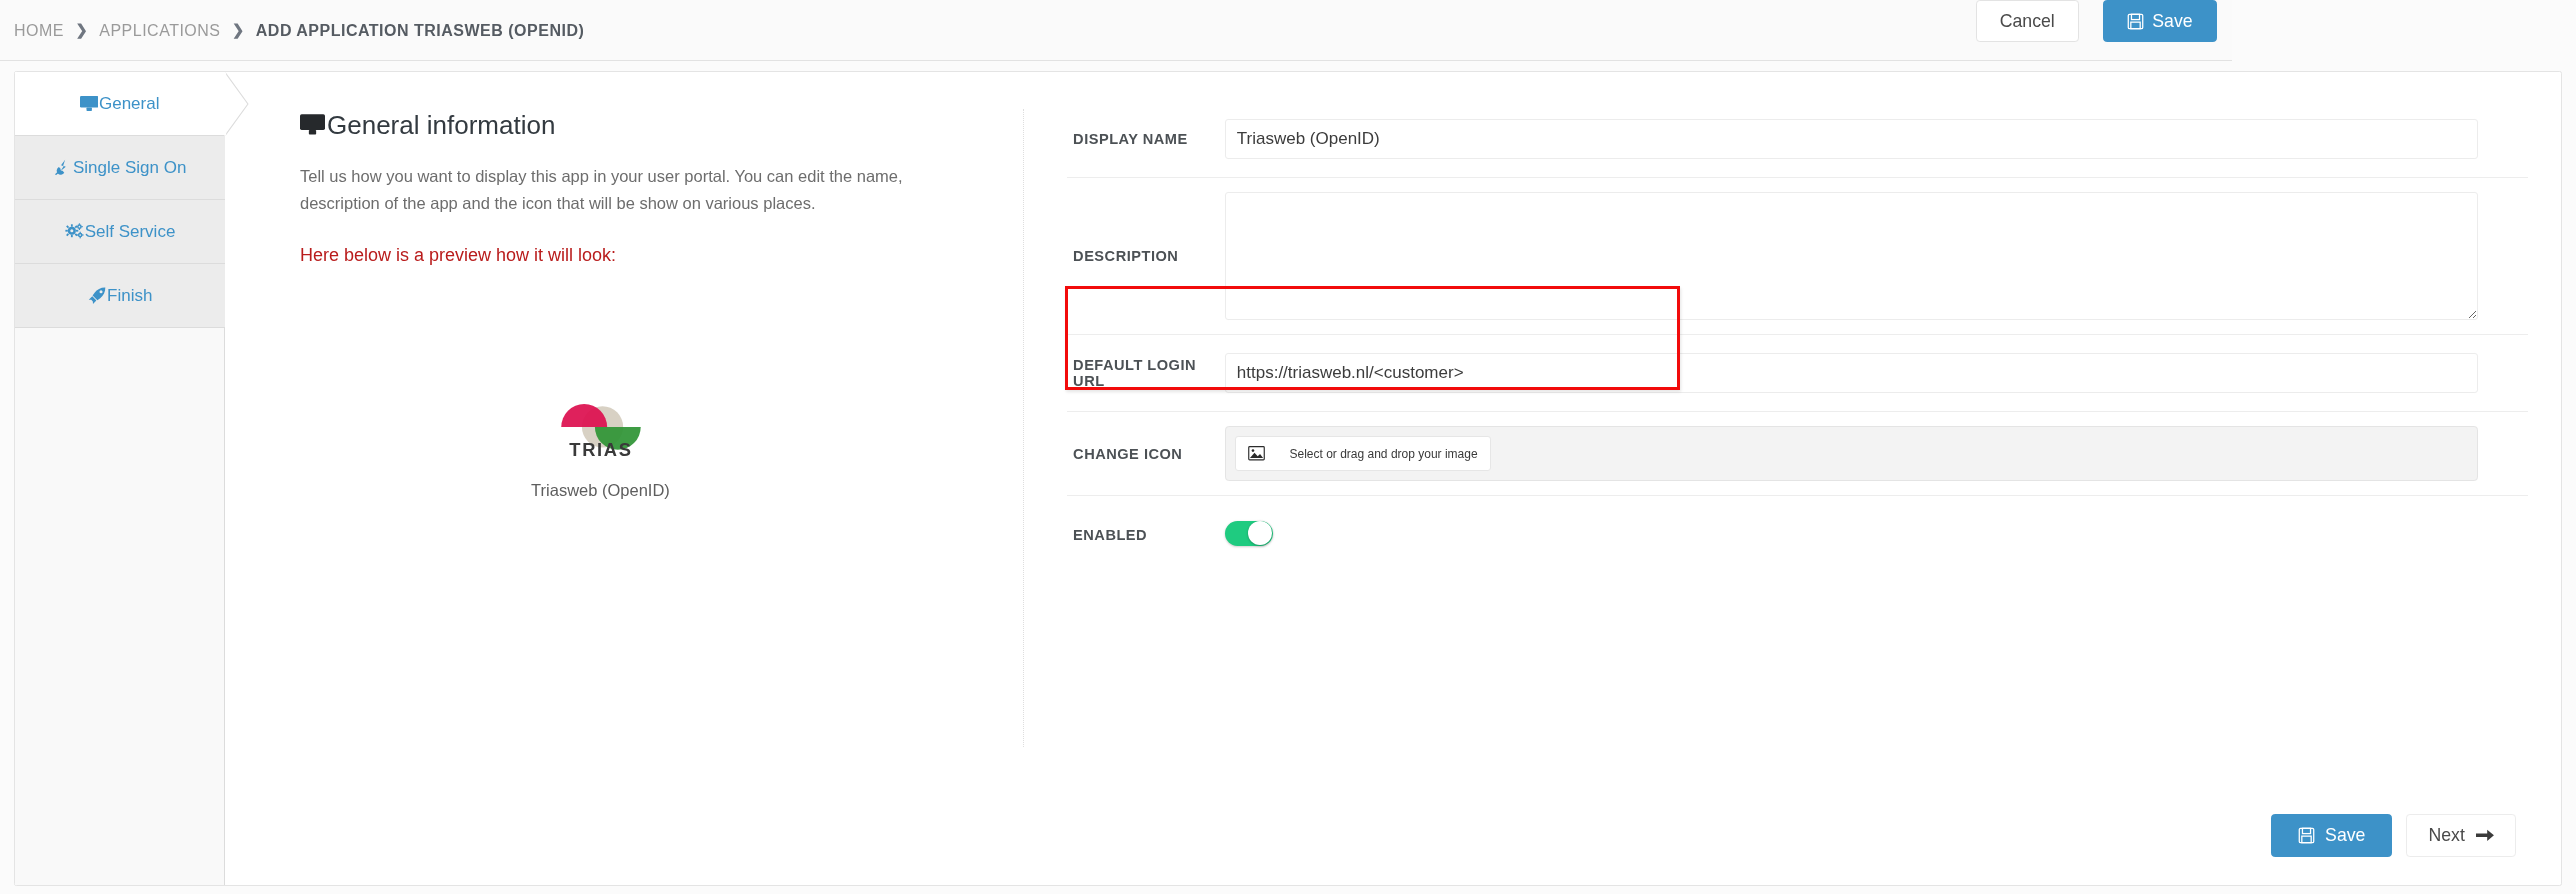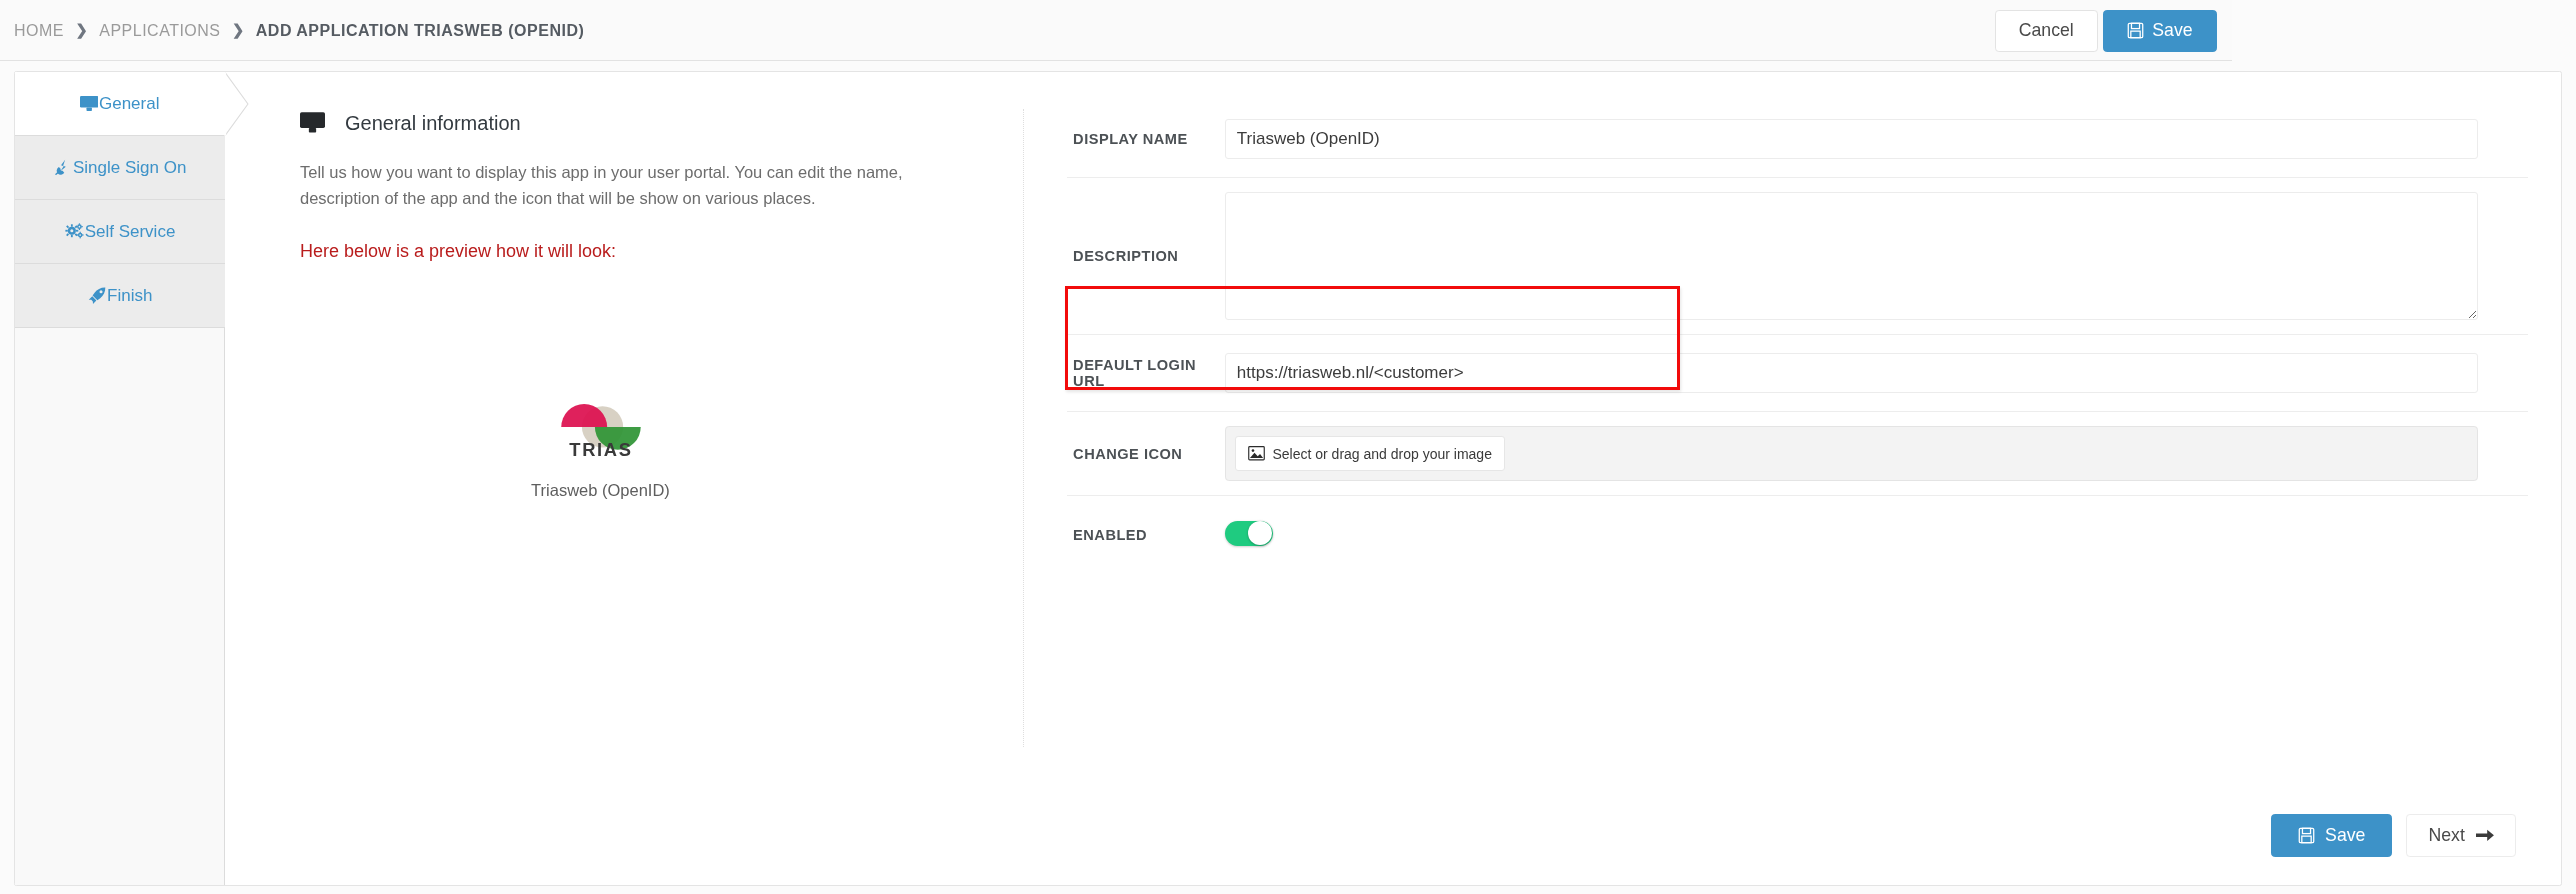--- a/index.html
+++ b/index.html
@@ -27,21 +27,21 @@
     white-space: nowrap;
   }
   .bc-item.current { color: #555b62; font-weight: bold; }
   .bc-sep {
     color: #6f7680; font-size: 14.6px; font-weight: bold;
     padding: 0 11.5px; line-height: 1;
   }
 
   .topbar-actions {
     position: absolute; right: 15.4px; top: 0; height: 61px;
-    display: flex; align-items: center; gap: 5px;
+    display: flex; gap: 24px;
   }
   .btn {
     display: inline-flex; align-items: center; justify-content: center;
     gap: 8.5px;
     font-size: 17.7px; border-radius: 3.8px; cursor: pointer;
     white-space: nowrap;
   }
   .btn-light {
     background: #ffffff; border: 0.8px solid #e3e3e3;
     color: #4a4a4a; height: 42px; padding: 0 23px;
@@ -98,22 +98,22 @@
     width: 2338px; height: 813px;
   }
 
   
   .info-col {
     position: absolute; left: 0; top: 0;
     width: 784px; height: 813px;
   }
   .info-inner { position: absolute; left: 75px; top: 40px; width: 653px; }
   .gen-title {
-    display: flex; align-items: center; gap: 20px;
-    font-size: 20px; color: #333a40; font-weight: normal;
+    display: flex; align-items: center; gap: 2px;
+    font-size: 26px; color: #333a40; font-weight: normal;
     line-height: 1;
   }
   .gen-desc {
     margin-top: 25px;
     font-size: 16.5px; color: #6d6d6d; line-height: 1.62;
     max-width: 646px;
   }
   .gen-preview-label {
     margin-top: 29px;
     font-size: 18px; color: #b91c1c;
@@ -182,23 +182,23 @@
   .dropzone {
     width: 1253px; height: 55px;
     background: #f3f3f3;
     border: 0.8px solid #e4e4e4; border-radius: 3.8px;
     display: flex; align-items: center;
     padding: 0 9.2px;
   }
   .dz-btn {
     height: 35px;
     background: #ffffff; border: 0.8px solid #e6e6e6; border-radius: 3.1px;
-    display: inline-flex; align-items: center; gap: 7px;
+    display: inline-flex; align-items: center; gap: 24px;
     padding: 0 12.3px;
-    font-size: 14px; color: #3a3a3a;
+    font-size: 12px; color: #3a3a3a;
     cursor: pointer; white-space: nowrap;
   }
 
   
   .toggle {
     width: 48px; height: 25px; border-radius: 13px;
     background: #1fcb80; position: relative;
     cursor: pointer; display: inline-block;
     box-shadow: 0 0.8px 2.3px rgba(0,0,0,0.22);
   }

